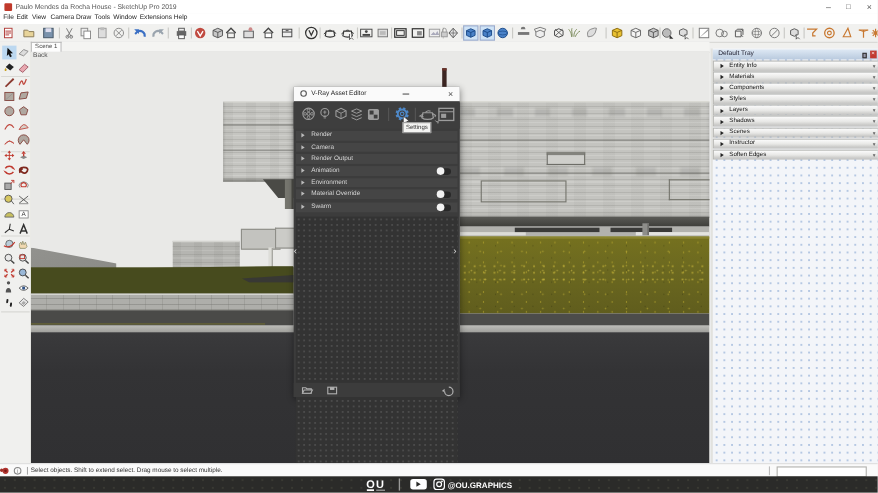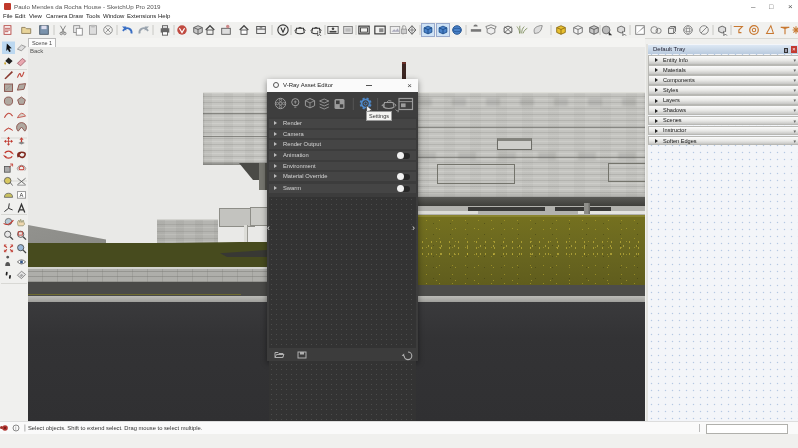--- a/index.html
+++ b/index.html
@@ -682,13 +682,29 @@
         <circle cx="5" cy="6" r="1.2" fill="#7a1a18"></circle>
         <circle cx="16" cy="6" r="3" fill="none" stroke="#888"></circle>
         <text x="15.2" y="8.3" font-size="5.5" fill="#888">i</text>
         <rect x="24.5" y="2.5" width=".8" height="7" fill="#999"></rect>
       </svg>
   <span class="abs" id="stattext">Select objects. Shift to extend select. Drag mouse to select multiple.</span>
   <div class="abs" style="left:699px;top:2px;width:1px;height:8px;background:#bbb;"></div>
       <div class="abs" id="measure"></div>
 </div>
 <div class="abs" style="left:0;top:426px;width:3px;height:3px;background:#a03028;border-radius:50%;"></div>
+    <div class="abs" id="wmbar">
+      <div class="abs" id="wm">
+        <svg width="160" height="15" style="position:absolute;left:0;top:0">
+          <text x="3" y="10.5" font-family="Liberation Sans" font-size="10" font-weight="bold" fill="#fff" letter-spacing="1">OU</text>
+          <rect x="3.5" y="11.8" width="6.5" height="1.6" fill="#fff"></rect>
+          <rect x="12" y="12.2" width="8" height=".8" fill="#ccc"></rect>
+          <rect x="32.5" y="2" width="1.2" height="11" fill="#9a9a98"></rect>
+          <rect x="43" y="2.5" width="15" height="9.5" rx="2.5" fill="#fff"></rect>
+          <path d="M48.5 4.8l4 2.4-4 2.4z" fill="#2b2b29"></path>
+          <rect x="64.5" y="2.5" width="9.5" height="9.5" rx="2.5" fill="none" stroke="#fff" stroke-width="1.1"></rect>
+          <circle cx="69.2" cy="7.2" r="2.2" fill="none" stroke="#fff" stroke-width="1.1"></circle>
+          <circle cx="71.8" cy="4.6" r=".8" fill="#fff"></circle>
+          <text x="77" y="10.2" font-family="Liberation Sans" font-size="7.3" font-weight="bold" fill="#fff">@OU.GRAPHICS</text>
+        </svg>
+      </div>
+    </div>
 
 </div>
 </body></html>

